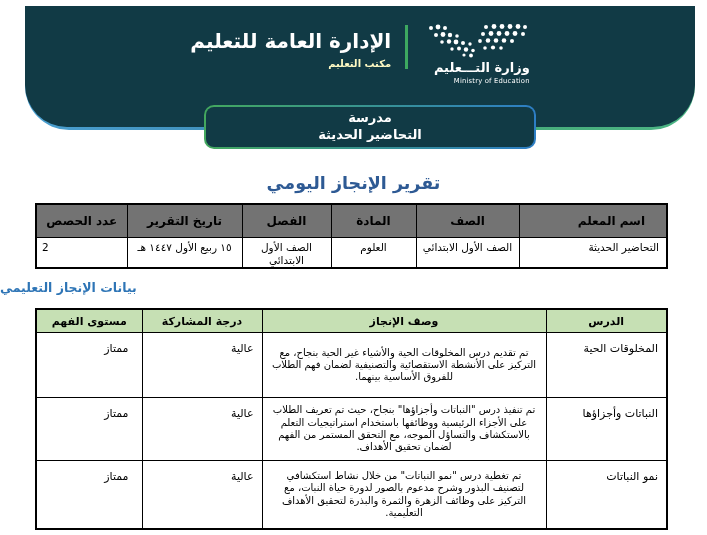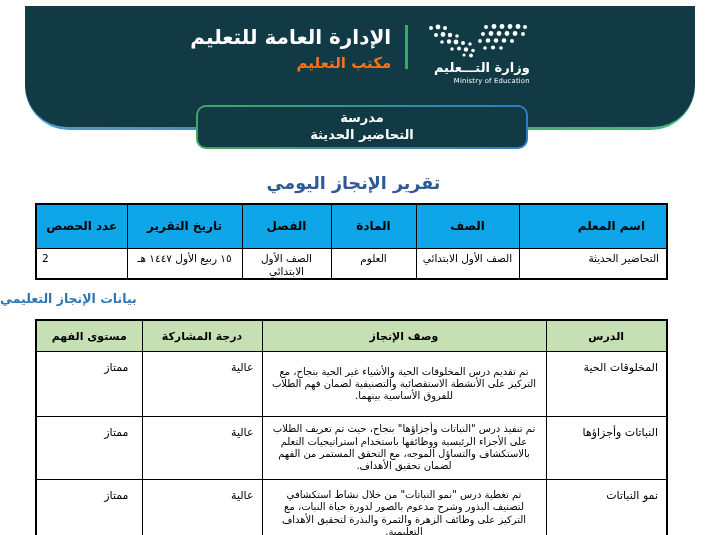--- a/index.html
+++ b/index.html
@@ -47,25 +47,25 @@
     white-space: nowrap;
   }
   .logo-separator {
     width: 2.5px; height: 44px; background: #3da860; align-self: center;
     margin-top: -14px;
   }
   .org-text {
     text-align: right; line-height: 1.5; margin-top: -10px;
   }
   .org-line1 { color: #ffffff; font-size: 20px; font-weight: bold; }
-  .org-line2 { color: #f97316; font-size: 15px;  font-weight: bold; }
+  .org-line2 { color: #fef9c3; font-size: 10px;  font-weight: bold; }
 
   
   .school-banner-outer {
-    position: absolute; top: 105px; left: 196px; width: 332px;
+    position: absolute; top: 105px; left: 204px; width: 332px;
     border-radius: 10px;
     background: linear-gradient(90deg, #43a85e 0%, #2d7ec5 100%);
     padding: 2px;
     z-index: 5;
   }
   .school-banner-inner {
     background: #113a45; border-radius: 8px;
     color: #ffffff; text-align: center;
     font-size: 13px; font-weight: bold; line-height: 1.32;
     padding: 2px 0 4px;
@@ -90,41 +90,41 @@
     border-collapse: collapse;
     table-layout: fixed;
     width: 631px;
     border: 2px solid #000;
     color: #000;
   }
   th, td { border: 1.5px solid #000; }
 
   .info-table { margin: 10px 39px 0 37px; }
   .info-table th {
-    background: #0ea5e9;
-    height: 44px;
+    background: #737373;
+    height: 33px;
     font-size: 12px; font-weight: bold;
     text-align: center;
   }
   .info-table th.h-teacher { text-align: right; padding-right: 21px; }
   .info-table td {
     height: 30px;
     font-size: 10.5px;
     text-align: center;
     vertical-align: top;
     padding-top: 3px;
     line-height: 1.25;
   }
   .info-table td.v-teacher { text-align: right; padding-right: 7px; }
   .info-table td.v-count   { text-align: left;  padding-left: 5px; direction: ltr; }
 
   .ach-table { margin: 13px 39px 0 37px; }
   .ach-table th {
     background: #c6e0b4;
-    height: 32px;
+    height: 24px;
     font-size: 11px; font-weight: bold;
     text-align: center;
   }
   .ach-table tr.row-1 td { height: 65px; }
   .ach-table tr.row-2 td { height: 59px; }
   .ach-table tr.row-3 td { height: 69px; }
   .ach-table td { vertical-align: middle; }
   td.cell-lesson {
     font-size: 11px; text-align: right; padding: 2px 8px;
     vertical-align: top; padding-top: 9px;

